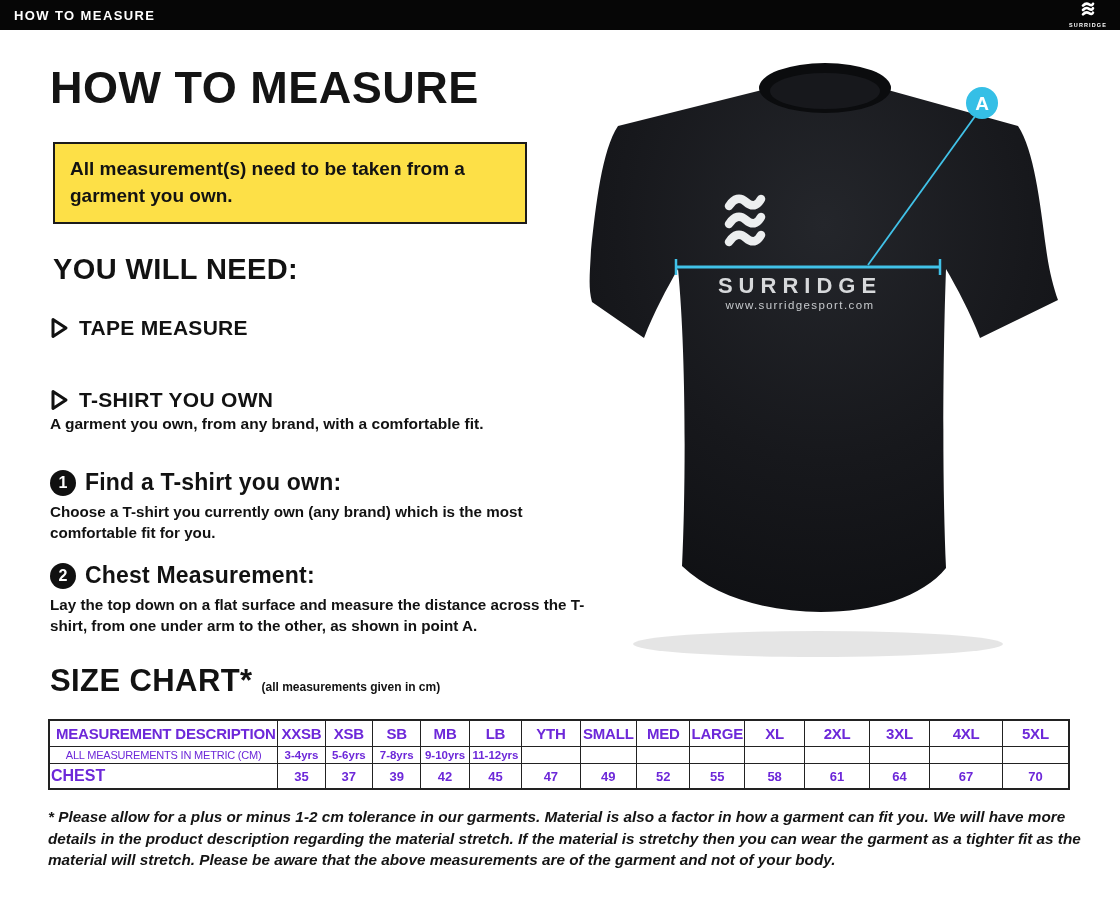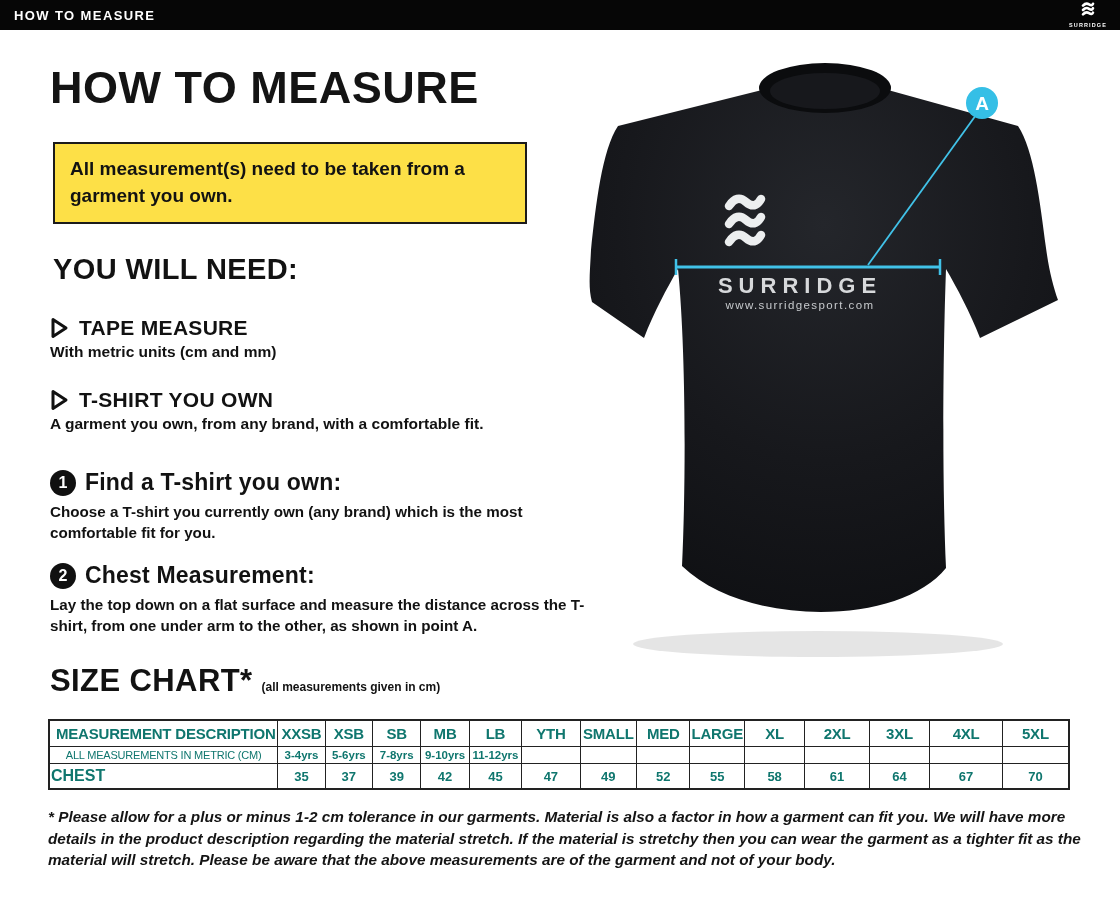--- a/index.html
+++ b/index.html
@@ -61,21 +61,21 @@
     font-size:31px; font-weight:900; letter-spacing:0.4px;
   }
   .size-sub { font-size:12px; font-weight:800; letter-spacing:0; }
   
   table.size-table {
     position:absolute; left:48px; top:719px; width:1022px;
     border-collapse:collapse; table-layout:fixed; background:#ffffff;
     border:2.5px solid #222222;
   }
   .size-table th, .size-table td {
-    border:1.6px solid #222222; text-align:center; color:#0f766e;
+    border:1.6px solid #222222; text-align:center; color:#6d28d9;
     overflow:hidden; white-space:nowrap;
   }
   .size-table th { font-size:15px; font-weight:800; padding:4px 1px; letter-spacing:-0.2px; }
   .size-table th.desc, .size-table td.desc { text-align:left; padding-left:6px; }
   .size-table tr.age-row td { font-size:11.5px; font-weight:700; padding:2px 1px; }
   .size-table tr.age-row td.desc { font-size:11px; font-weight:400; letter-spacing:-0.2px;text-align:center; }
   .size-table tr.chest-row td { font-size:13px; font-weight:700; padding:3px 1px; }
   .size-table tr.chest-row td.desc { font-size:16px; font-weight:800; }
   
   .footnote {
@@ -117,21 +117,20 @@
 
   <div class="need-item first">
     <div class="need-row">
       <span class="tri">
         <svg width="19" height="22" viewBox="0 0 19 22">
           <path d="M3,2.5 L16,11 L3,19.5 Z" fill="#ffffff" stroke="#111111" stroke-width="3" stroke-linejoin="round"></path>
         </svg>
       </span>
       <span class="need-title">TAPE MEASURE</span>
     </div>
-    <div class="need-desc">With metric units (cm and mm)</div>
   </div>
 
   <div class="need-item second">
     <div class="need-row">
       <span class="tri">
         <svg width="19" height="22" viewBox="0 0 19 22">
           <path d="M3,2.5 L16,11 L3,19.5 Z" fill="#ffffff" stroke="#111111" stroke-width="3" stroke-linejoin="round"></path>
         </svg>
       </span>
       <span class="need-title">T-SHIRT YOU OWN</span>

